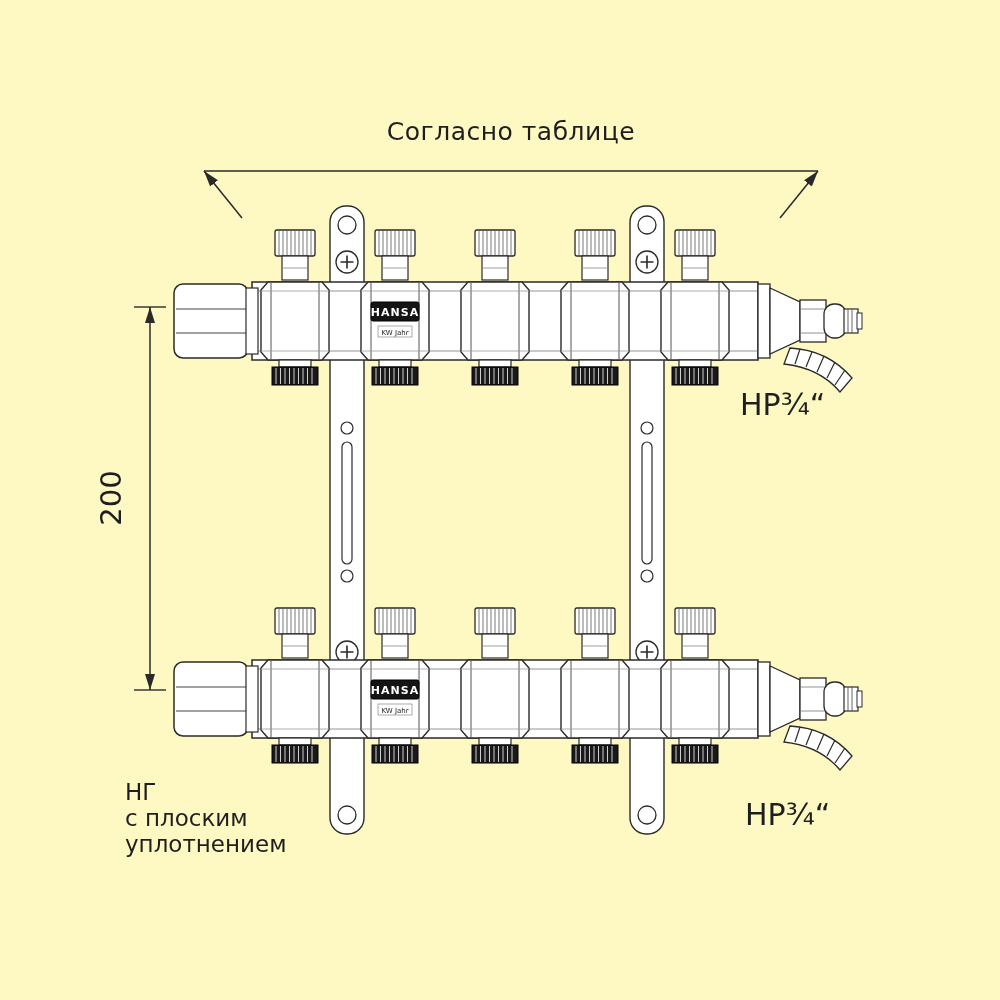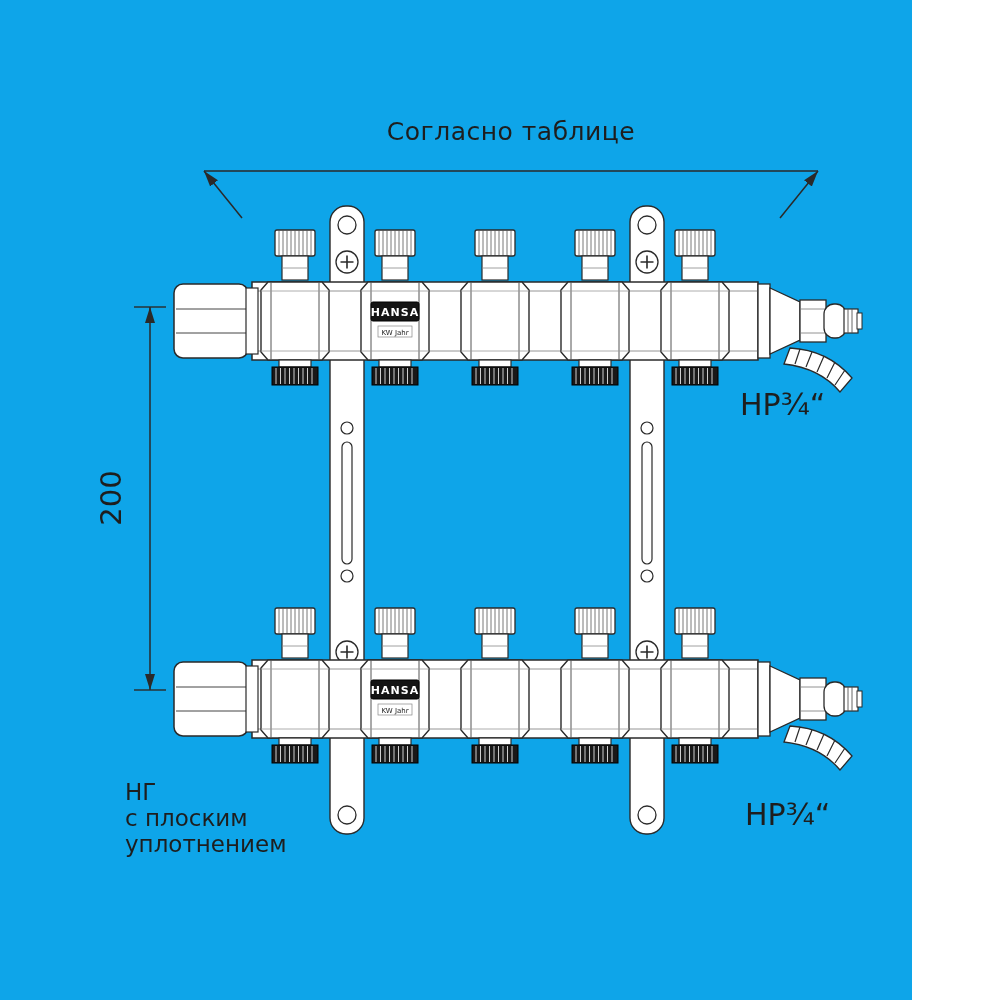--- a/index.html
+++ b/index.html
@@ -1,16 +1,16 @@
 <!DOCTYPE html>
 <html><head>
 <meta charset="utf-8">
 <style>
   html,body{margin:0;padding:0;background:#ffffff;}
-  .page{position:relative;width:912px;height:1000px;background:#0ea5e9;overflow:hidden;
+  .page{position:relative;width:1000px;height:1000px;background:#fef9c3;overflow:hidden;
         font-family:"DejaVu Sans",sans-serif;}
   svg{display:block;}
   svg text{font-family:"DejaVu Sans",sans-serif;fill:#1e1e1e;}
   .t-title{font-size:25px;letter-spacing:.5px;}
   .t-dim{font-size:29px;}
   .t-port{font-size:30px;}
   .t-inlet{font-size:23px;}
   .t-brand{font-size:11px;font-weight:bold;letter-spacing:1px;fill:#ffffff;}
   .t-brandsub{font-size:7px;fill:#222;}
   .ln{stroke:#2a2a2a;fill:none;}

